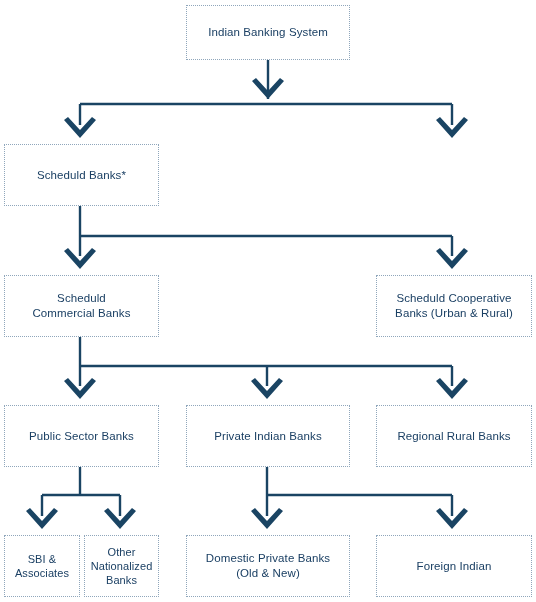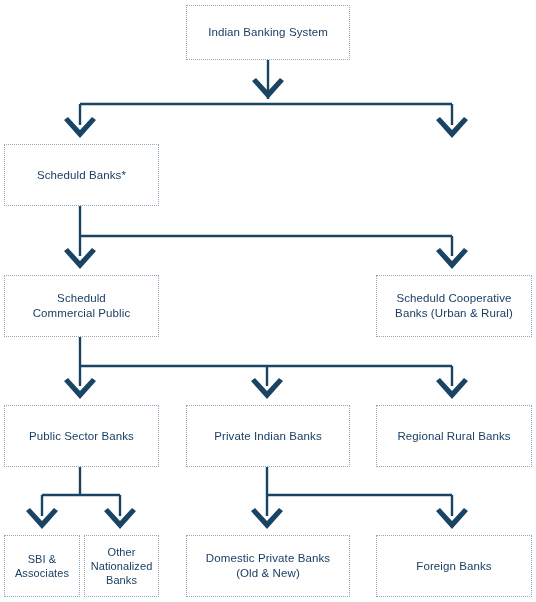--- a/index.html
+++ b/index.html
@@ -95,36 +95,36 @@
       <polygon points="452,529 452,521 440,508 436,511 452,529 468,511 464,508 452,521 452,529"></polygon>
     </g>
   </svg>
 
   <div class="node" style="left:186px;top:5px;width:164px;height:55px;">Indian Banking System</div>
 
   <div class="node" style="left:4px;top:144px;width:155px;height:62px;">Scheduld Banks*</div>
 
 
   <div class="node" style="left:4px;top:275px;width:155px;height:62px;">Scheduld
-Commercial Public</div>
+Commercial Banks</div>
 
   <div class="node" style="left:4px;top:405px;width:155px;height:62px;">Public Sector Banks</div>
 
   <div class="node" style="left:376px;top:275px;width:156px;height:62px;">Scheduld Cooperative
 Banks (Urban &amp; Rural)</div>
 
   <div class="node" style="left:186px;top:405px;width:164px;height:62px;">Private Indian Banks</div>
 
   <div class="node small" style="left:4px;top:535px;width:76px;height:62px;">SBI &amp;
 Associates</div>
 
   <div class="node" style="left:376px;top:405px;width:156px;height:62px;">Regional Rural Banks</div>
 
   <div class="node" style="left:186px;top:535px;width:164px;height:62px;">Domestic Private Banks
 (Old &amp; New)</div>
 
   <div class="node small" style="left:84px;top:535px;width:75px;height:62px;">Other
 Nationalized
 Banks</div>
 
-  <div class="node" style="left:376px;top:535px;width:156px;height:62px;">Foreign Banks</div>
+  <div class="node" style="left:376px;top:535px;width:156px;height:62px;">Foreign Indian</div>
 
 </div>
 
 </body></html>

